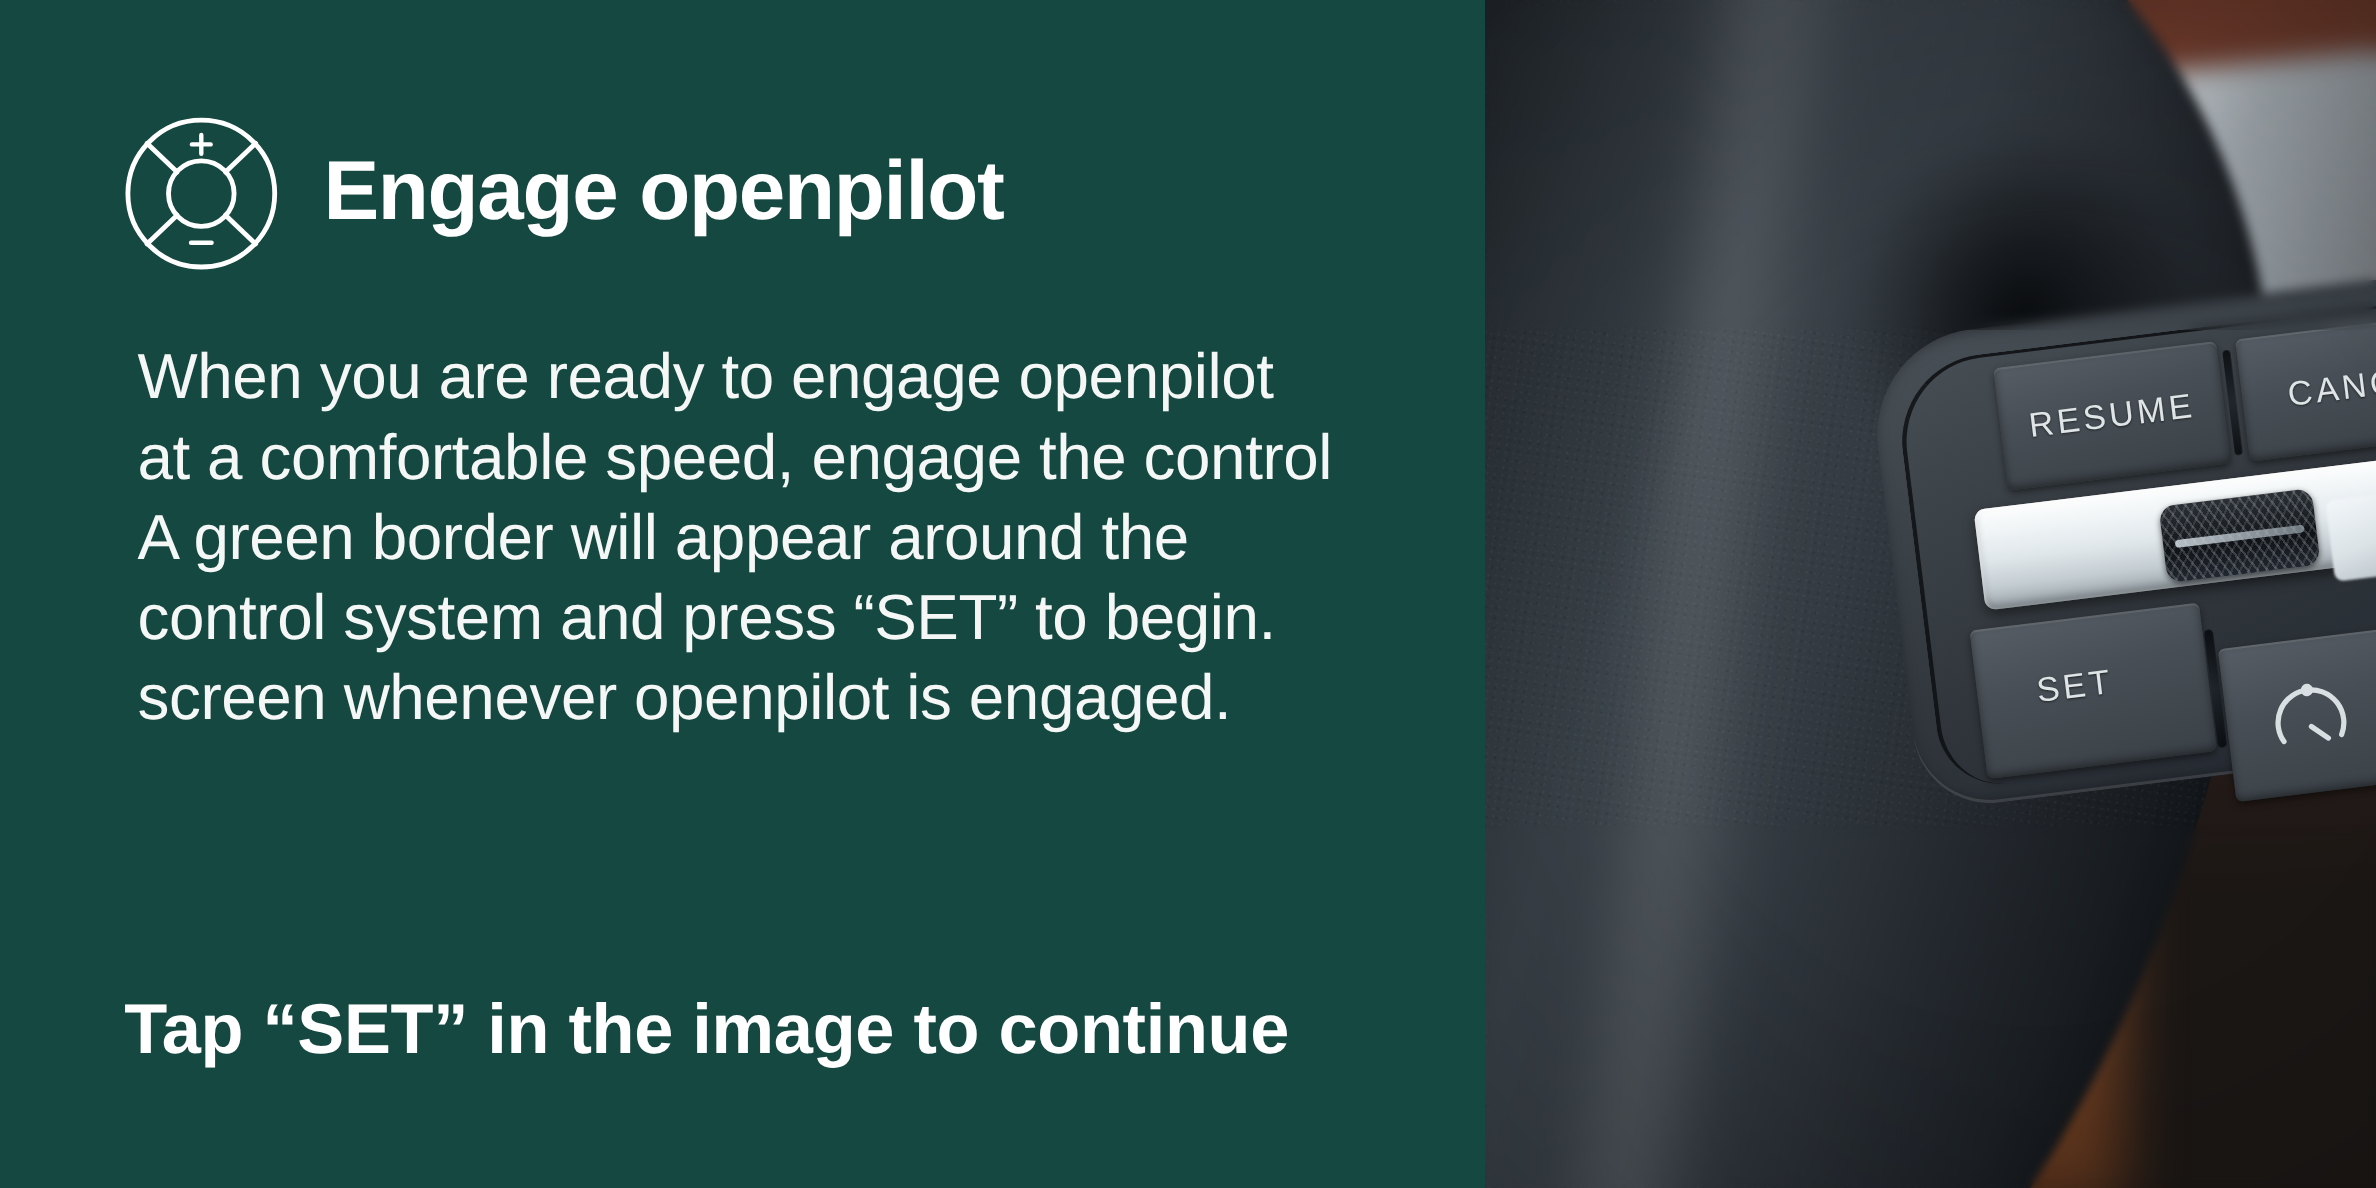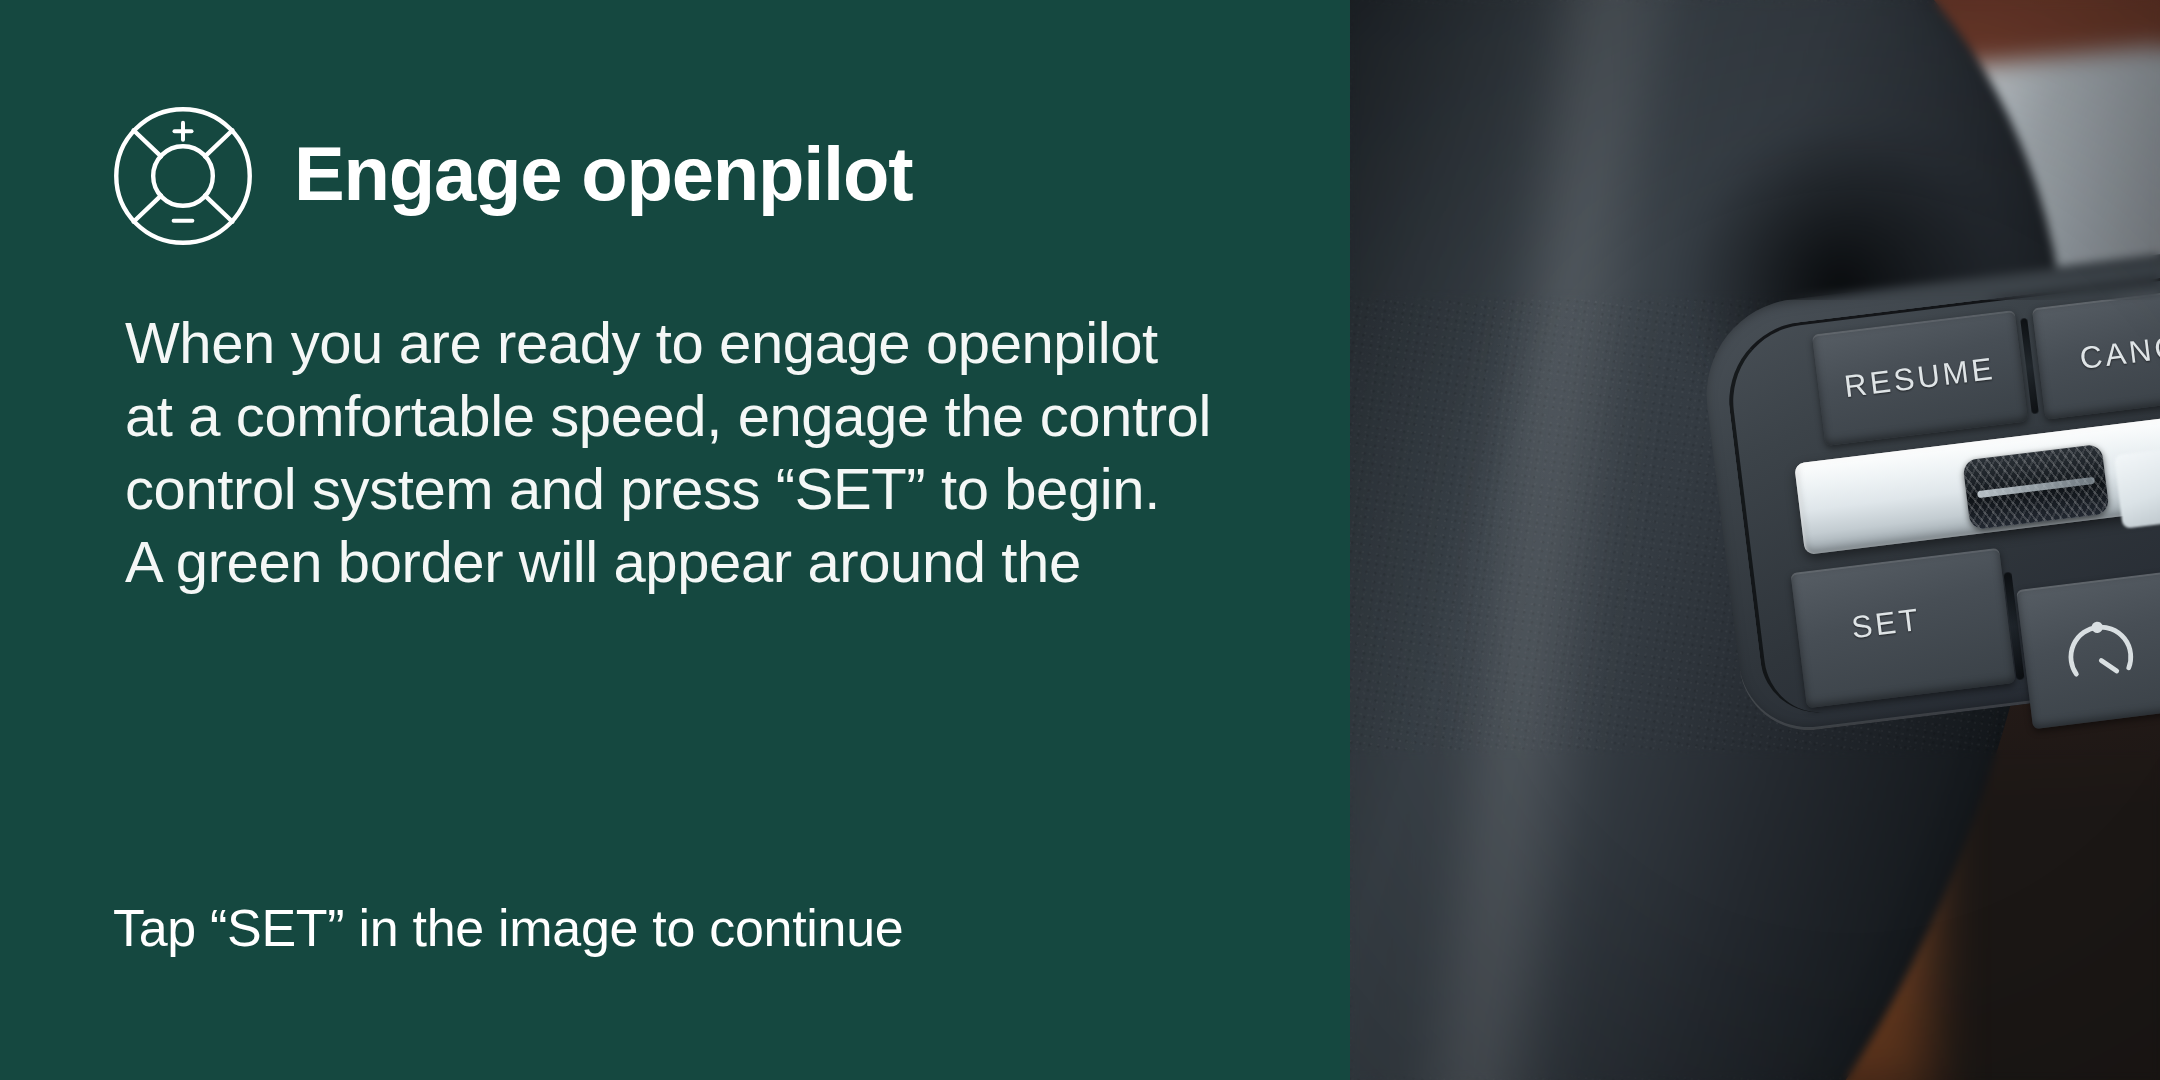--- a/index.html
+++ b/index.html
@@ -58,22 +58,22 @@
     line-height:73px;
     color:#f4f7f6;
     letter-spacing:-0.4px;
   }
   #body-text .ln{ display:block; white-space:nowrap; }
 
   
   #cta{
     position:absolute;
     left:113px; top:898px;
-    font-size:52px;
-    font-weight:normal;
+    font-size:64px;
+    font-weight:bold;
     color:#ffffff;
     letter-spacing:-0.3px;
     white-space:nowrap;
   }
 
   
   #photo-panel{
     position:relative;
     width:810px; height:1080px;
     flex:0 0 810px;
@@ -339,22 +339,23 @@
           <line x1="43.4" x2="56.6" y1="81.5" y2="81.5" stroke-width="2.8"></line>
         </g>
       </svg>
 
       <h1 id="page-title">Engage openpilot</h1>
     </div>
 
     <div id="body-text">
       <span class="ln">When you are ready to engage openpilot</span>
       <span class="ln">at a comfortable speed, engage the control</span>
+      <span class="ln">A green border will appear around the</span>
       <span class="ln">control system and press “SET” to begin.</span>
-      <span class="ln">A green border will appear around the</span>
+      <span class="ln">screen whenever openpilot is engaged.</span>
     </div>
 
     <div id="cta">Tap “SET” in the image to continue</div>
   </section>
 
   <section id="photo-panel">
 
     <div class="ph" id="bg-blur-dark"></div>
     <div class="ph" id="bg-blur-seat"></div>
     <div class="ph" id="bg-blur-lightpanel"></div>

